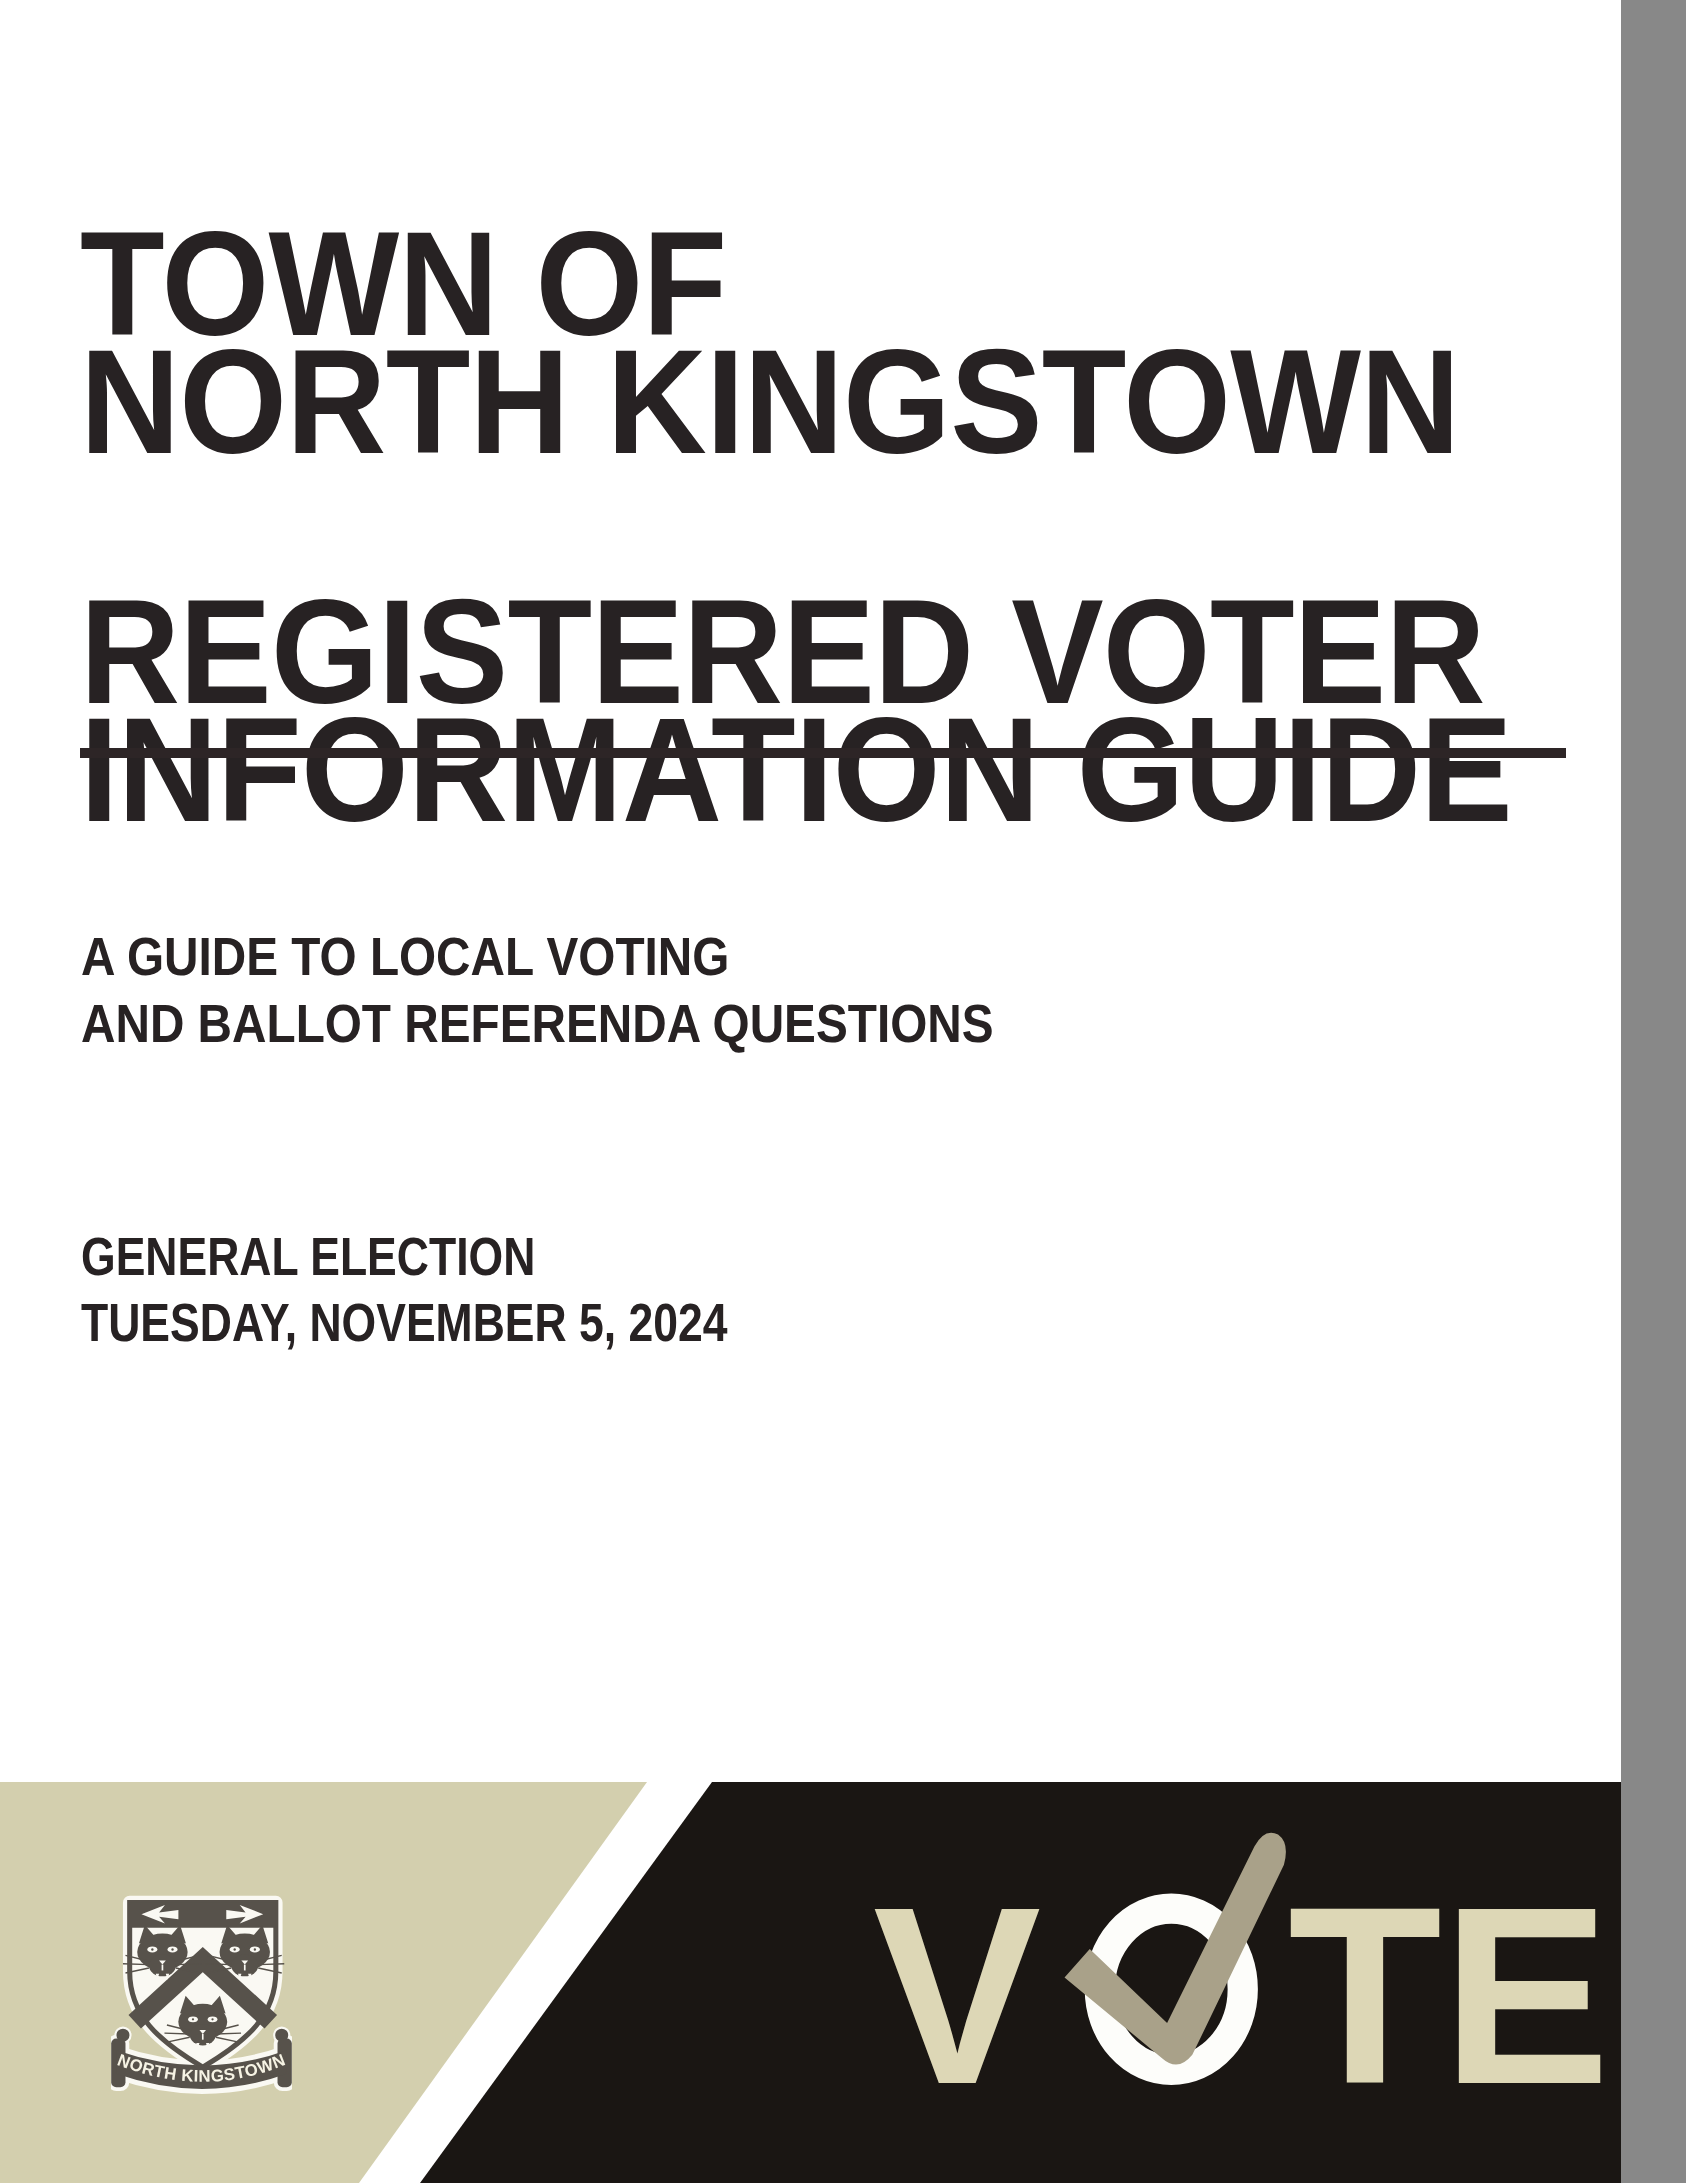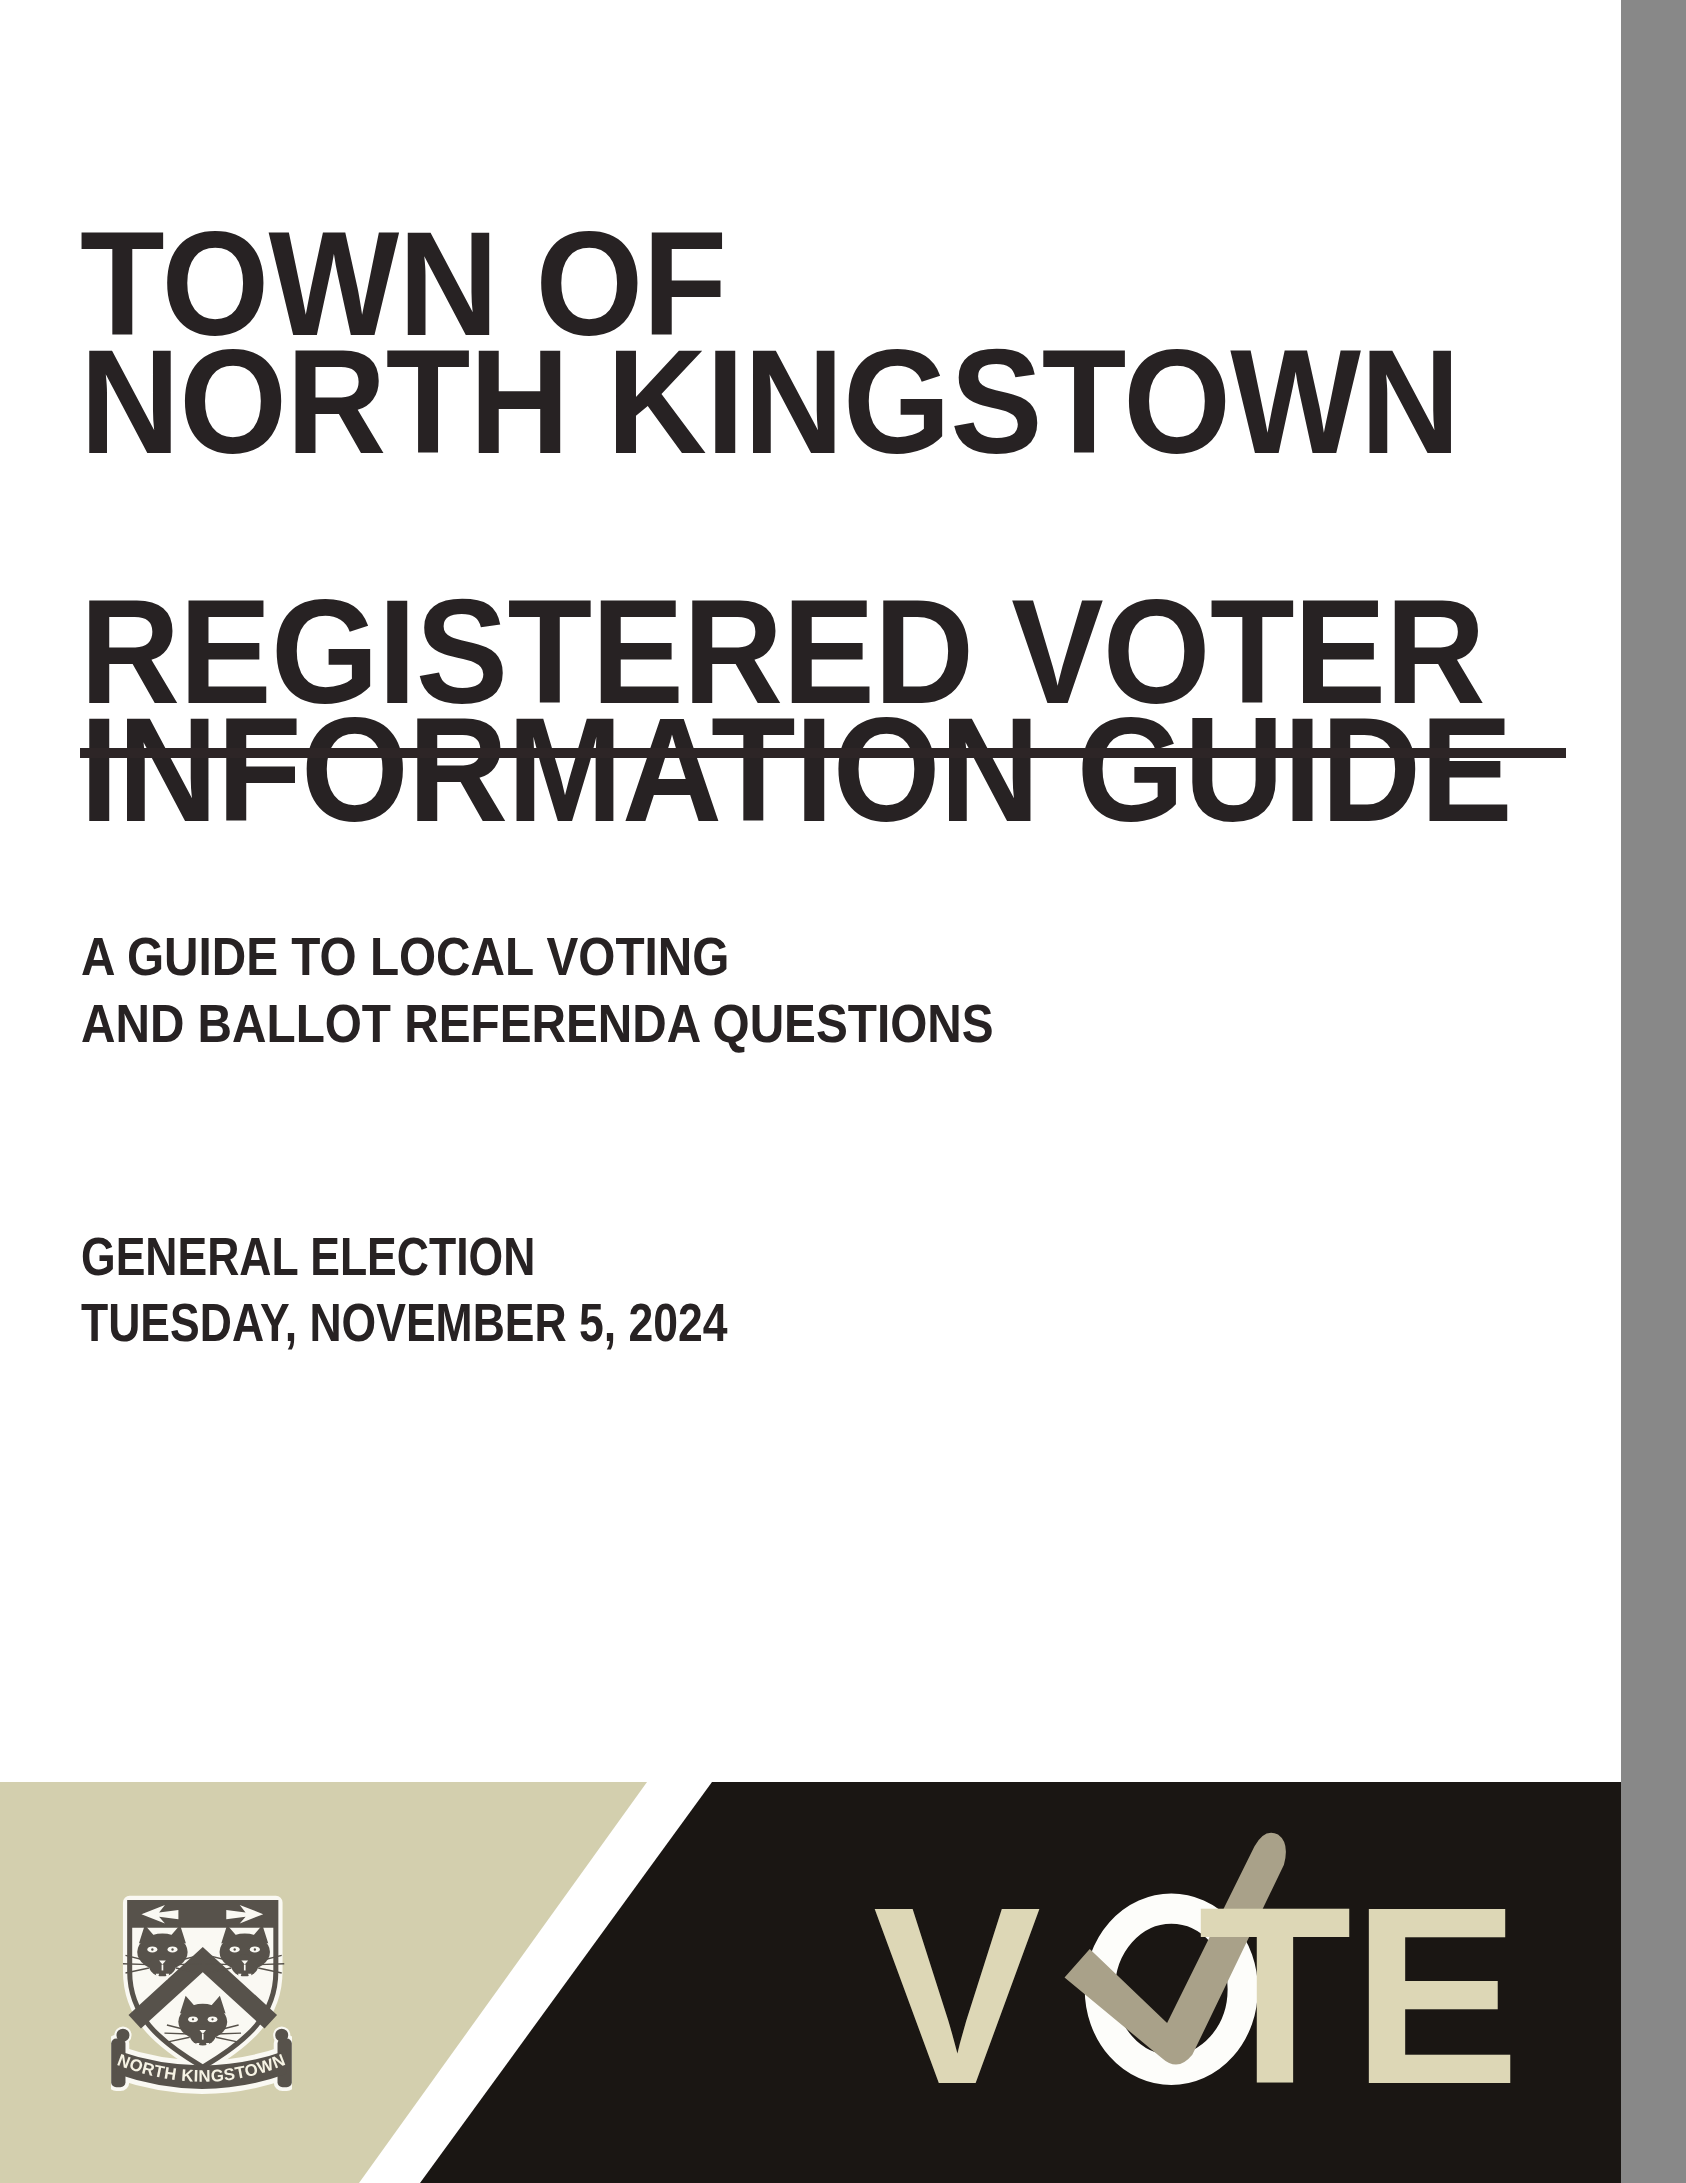--- a/index.html
+++ b/index.html
@@ -23,21 +23,21 @@
   .sub{left:81px;top:870px;font-size:53px;line-height:67px;transform:scaleX(.90);}
   .elec{left:81px;top:1171px;font-size:53px;line-height:66px;transform:scaleX(.84);}
 
   .banner{position:absolute;left:0;top:1782px;width:1687px;height:401px;}
   .banner .panel{position:absolute;inset:0;}
   .panel-beige{background:var(--beige);clip-path:polygon(0 0,647px 0,359px 401px,0 401px);}
   .panel-black{background:var(--banner_black);clip-path:polygon(712px 0,1687px 0,1687px 401px,420px 401px);}
   .seal-svg{position:absolute;left:111px;top:107px;width:181px;height:210px;}
   .vote-letter{position:absolute;top:88px;font-size:252px;line-height:1;color:var(--vote_letters);letter-spacing:0;}
   .vote-v{left:873px;}
-  .vote-te{left:1198px;}
+  .vote-te{left:1288px;}
   .check-svg{position:absolute;left:1041px;top:34px;width:269px;height:286px;}
 </style>
 </head>
 <body>
 
 <div class="page">
 
   <h1 class="abs h-town">
     <div>TOWN OF</div>
     <div>NORTH KINGSTOWN</div>

